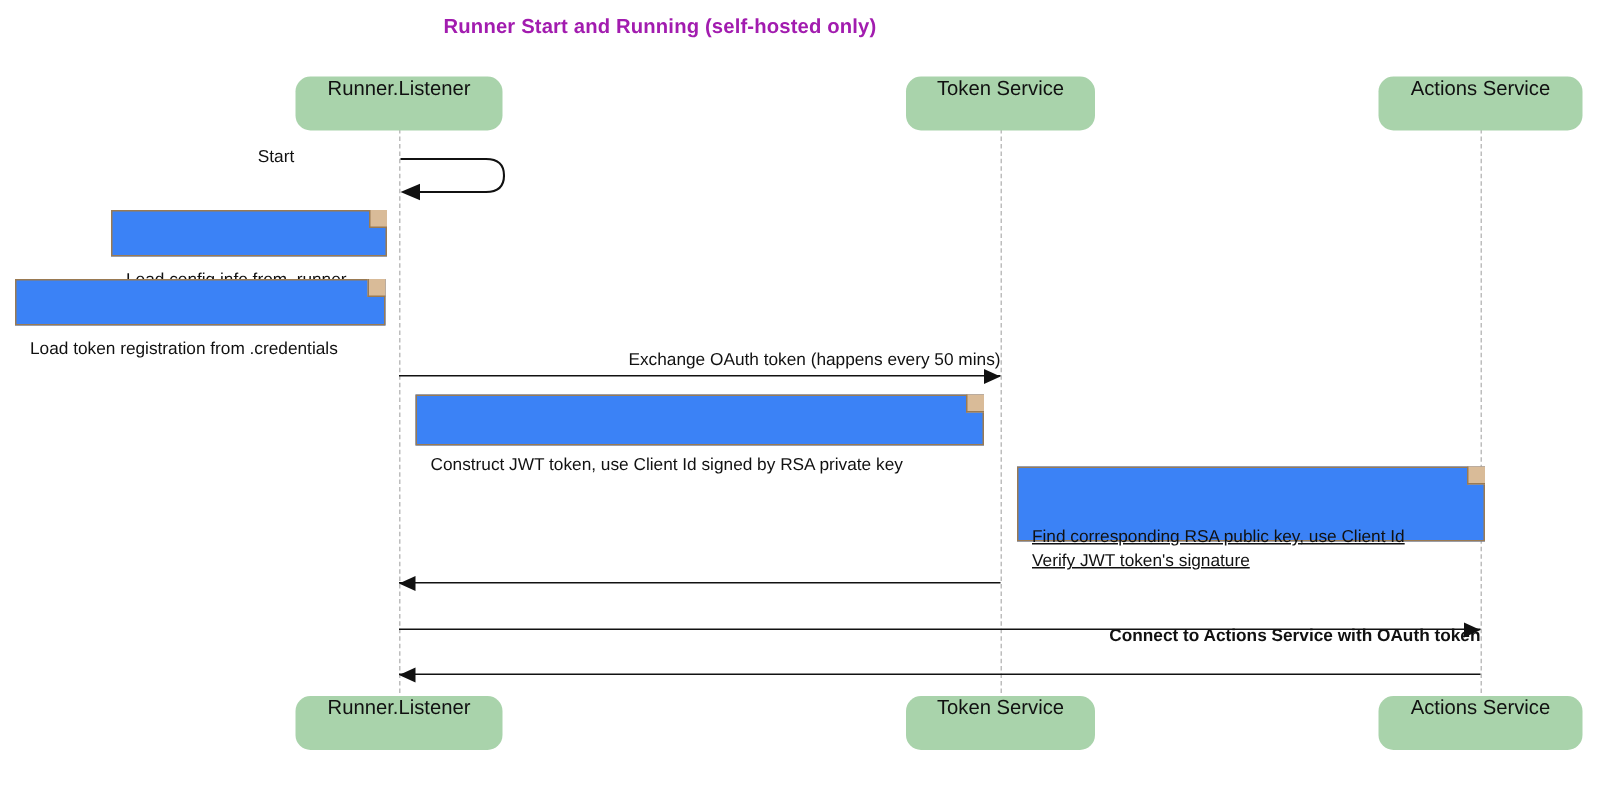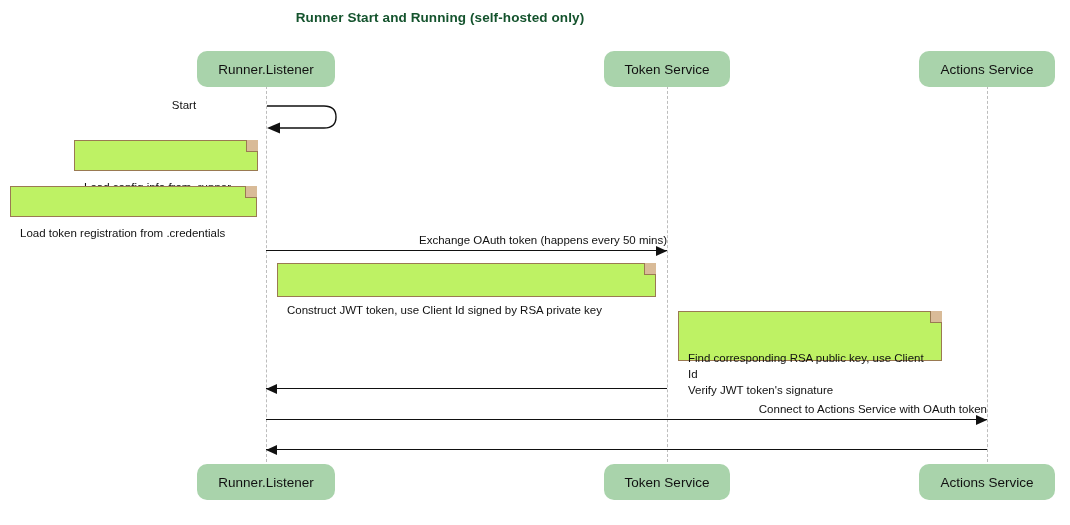--- a/index.html
+++ b/index.html
@@ -22,51 +22,51 @@
 
   
   .diagram-title {
     position: absolute;
     left: 0;
     top: 10px;
     width: 880px;
     text-align: center;
     font-size: 13.5px;
     font-weight: bold;
-    color: #14532d;
+    color: #a21caf;
     letter-spacing: 0.1px;
   }
 
   
   .lifeline {
     position: absolute;
     width: 0;
     border-left: 1px dashed #bdbdbd;
     top: 86px;
     height: 376px;
   }
 
   
   .participant {
     position: absolute;
     height: 36px;
     background: #a9d3ab;
     border-radius: 10px;
     display: flex;
-    align-items: center;
+    align-items: flex-start;
     justify-content: center;
     color: #111111;
     font-size: 13.5px;
     box-sizing: border-box;
   }
 
   
   .note {
     position: absolute;
-    background: #bef264;
+    background: #3b82f6;
     border: 1px solid #9a7a52;
     box-sizing: border-box;
     padding: 6px 9px 6px 9px;
     font-size: 11.5px;
     color: #111111;
     line-height: 16px;
     white-space: pre-line;
   }
   .note .fold {
     position: absolute;
@@ -158,33 +158,33 @@
     <span>Load config info from .runner</span>
   </div>
   <div class="note" id="note-1" style="left: 10px; top: 186px; width: 247px; height: 31px;">
     <span class="fold"></span>
     <span>Load token registration from .credentials</span>
   </div>
   <div class="note" id="note-2" style="left: 277px; top: 263px; width: 379px; height: 34px;">
     <span class="fold"></span>
     <span>Construct JWT token, use Client Id signed by RSA private key</span>
   </div>
-  <div class="note" id="note-3" style="left: 678px; top: 311px; width: 264px; height: 50px;">
+  <div class="note" id="note-3" style="left: 678px; top: 311px; width: 312px; height: 50px; text-decoration: underline;">
     <span class="fold"></span>
     <span>Find corresponding RSA public key, use Client Id
 Verify JWT token's signature</span>
   </div>
 
   <div class="msg-label" id="lbl-m1" style="left: 266px; width: 401px; top: 234px;">Exchange OAuth token (happens every 50 mins)</div>
   <div class="msg-line" id="line-m1" style="left: 266px; top: 250px; width: 401px;"></div>
   <div class="arrowhead right" id="head-m1" style="top: 245.7px; left: 656px;"></div>
 
   <div class="msg-line" id="line-m2" style="left: 266px; top: 388px; width: 401px;"></div>
   <div class="arrowhead left" id="head-m2" style="top: 383.7px; left: 266px;"></div>
 
-  <div class="msg-label" id="lbl-m3" style="left: 266px; width: 721px; top: 403px;">Connect to Actions Service with OAuth token</div>
+  <div class="msg-label" id="lbl-m3" style="left: 266px; width: 721px; top: 418px; font-weight: bold;">Connect to Actions Service with OAuth token</div>
   <div class="msg-line" id="line-m3" style="left: 266px; top: 419px; width: 721px;"></div>
   <div class="arrowhead right" id="head-m3" style="top: 414.7px; left: 976px;"></div>
 
   <div class="msg-line" id="line-m4" style="left: 266px; top: 449px; width: 721px;"></div>
   <div class="arrowhead left" id="head-m4" style="top: 444.7px; left: 266px;"></div>
 
 </div>
 
 </body></html>

